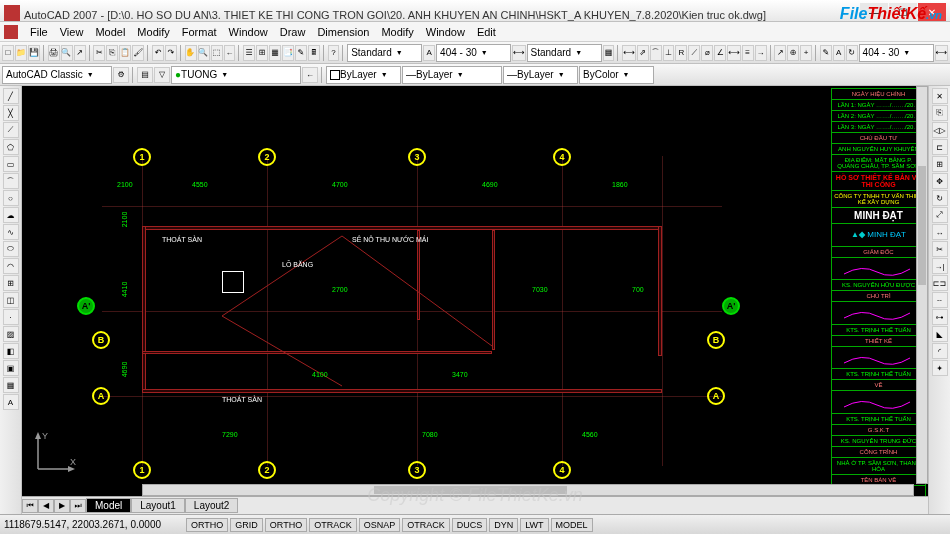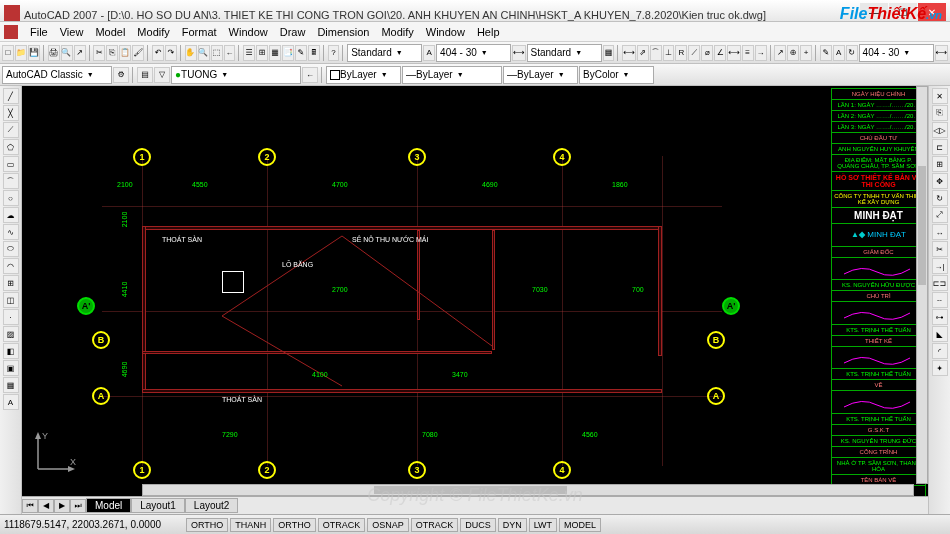--- a/index.html
+++ b/index.html
@@ -100,21 +100,21 @@
   <div class="menu-item">File</div>
   <div class="menu-item">View</div>
   <div class="menu-item">Model</div>
   <div class="menu-item">Modify</div>
   <div class="menu-item">Format</div>
   <div class="menu-item">Window</div>
   <div class="menu-item">Draw</div>
   <div class="menu-item">Dimension</div>
   <div class="menu-item">Modify</div>
   <div class="menu-item">Window</div>
-  <div class="menu-item">Help</div>
+  <div class="menu-item">Edit</div>
 </div>
 
 <div class="toolbar">
   <div class="tb-btn">□</div>
   <div class="tb-btn">📁</div>
   <div class="tb-btn">💾</div>
   <div class="tb-sep"></div>
   <div class="tb-btn">🖨</div>
   <div class="tb-btn">🔍</div>
   <div class="tb-btn">↗</div>
@@ -418,21 +418,21 @@
     <div class="tb-btn">⊶</div>
     <div class="tb-btn">◣</div>
     <div class="tb-btn">◜</div>
     <div class="tb-btn">✦</div>
   </div>
 </div>
 
 <div class="statusbar">
   <div class="status-coords">1118679.5147, 22003.2671, 0.0000</div>
   <div class="status-btn">ORTHO</div>
-  <div class="status-btn">THANH</div>
+  <div class="status-btn">GRID</div>
   <div class="status-btn">ORTHO</div>
   <div class="status-btn">OTRACK</div>
   <div class="status-btn">OSNAP</div>
   <div class="status-btn">OTRACK</div>
   <div class="status-btn">DUCS</div>
   <div class="status-btn">DYN</div>
   <div class="status-btn">LWT</div>
   <div class="status-btn">MODEL</div>
 </div>
 

